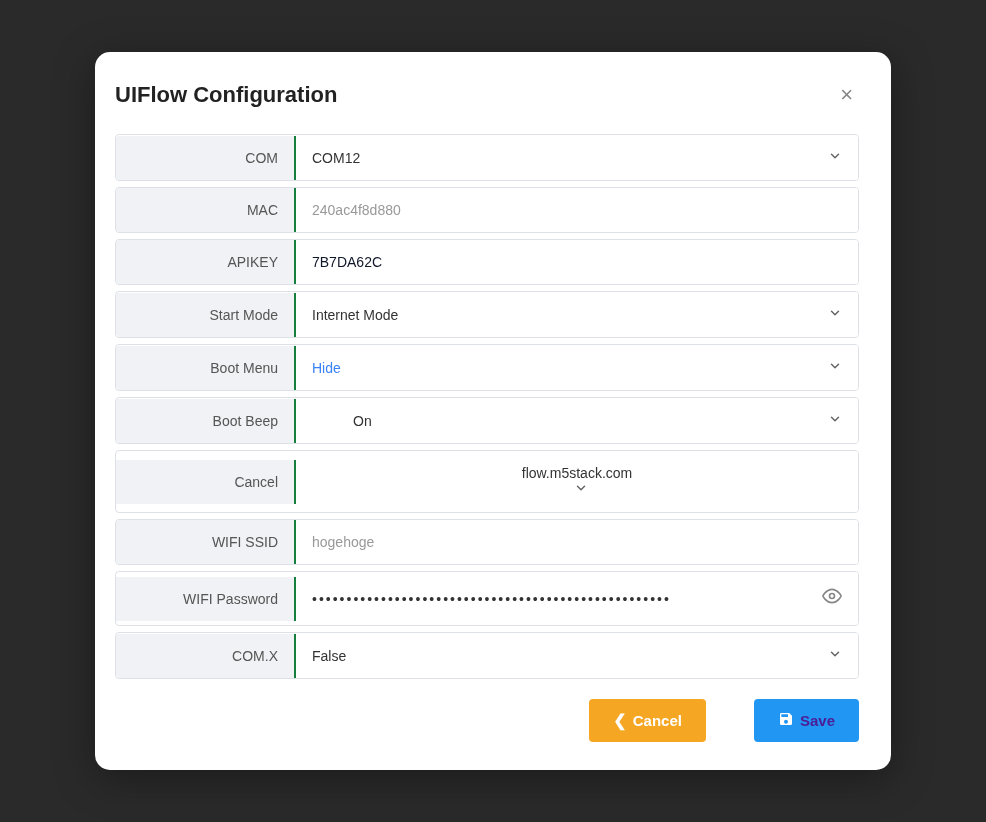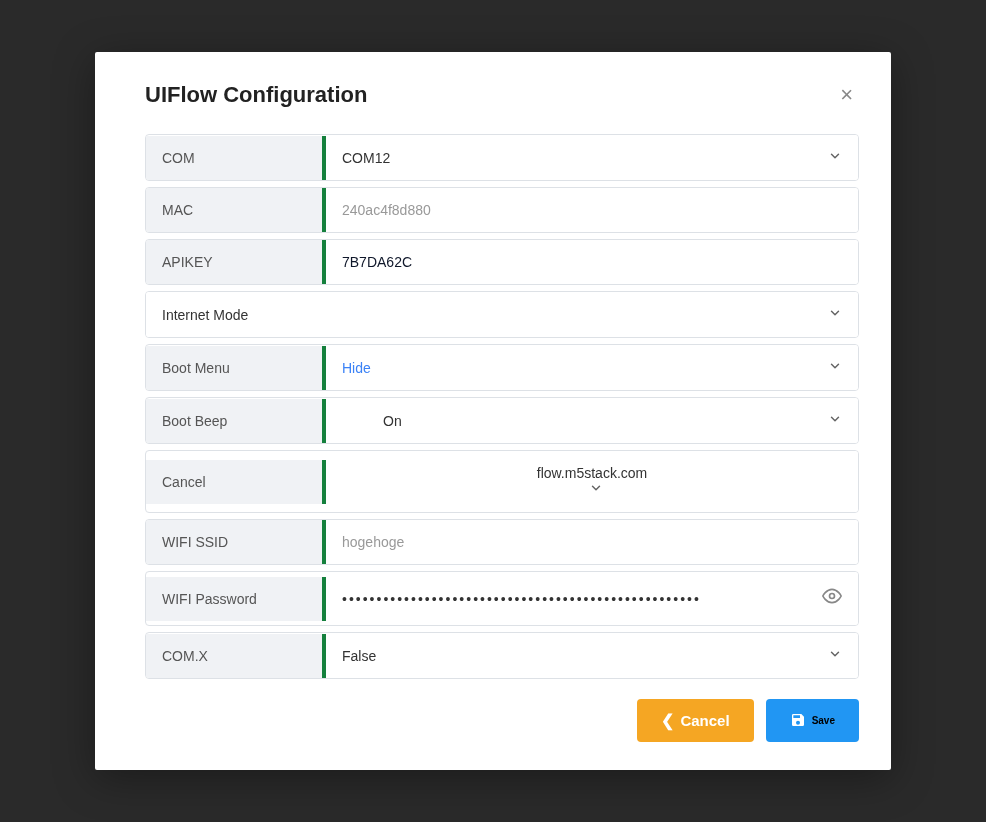--- a/index.html
+++ b/index.html
@@ -14,23 +14,23 @@
       overflow: hidden;
     }
     .overlay {
       position: absolute;
       inset: 0;
       background: rgba(0,0,0,0.5);
     }
     .modal {
       position: relative;
       background: #fff;
-      border-radius: 2px;
+      border-radius: 15px;
       width: 796px;
-      padding: 28px 32px 28px 50px;
+      padding: 28px 32px 28px 20px;
       z-index: 10;
       box-shadow: 0 8px 40px rgba(0,0,0,0.35);
     }
     .modal-header {
       display: flex;
       align-items: center;
       justify-content: space-between;
       margin-bottom: 24px;
     }
     .modal-title {
@@ -56,22 +56,22 @@
       overflow: hidden;
       background: #fff;
     }
     .row-label {
       width: 180px;
       min-width: 180px;
       background: #f0f2f5;
       padding: 14px 16px;
       font-size: 14px;
       color: #555;
-      text-align: left;
-      border-right: 4px solid #15803d;
+      text-align: right;
+      border-right: 2px solid #15803d;
       font-weight: 500;
     }
     .row-value {
       flex: 1;
       padding: 14px 16px;
       font-size: 14px;
       color: #333;
       background: #fff;
       display: flex;
       align-items: center;
@@ -104,28 +104,29 @@
       padding: 12px 24px;
       cursor: pointer;
       display: flex;
       align-items: center;
       gap: 6px;
     }
     .btn-save {
       background: #2196f3;
       border: none;
       border-radius: 4px;
-      color: #000000;
-      font-size: 10px;
+      color: #4c1d95;
+      font-size: 15px;
       font-weight: 600;
       padding: 12px 24px;
       cursor: pointer;
       display: flex;
       align-items: center;
       gap: 6px;
+      margin-left: 36px;
     }
   </style>
 </head>
 <body>
 
 <div class="overlay"></div>
 
 <div class="modal">
   <div class="modal-header">
     <span class="modal-title">UIFlow Configuration</span>
@@ -149,20 +150,21 @@
           <span style="color: rgb(153, 153, 153);">240ac4f8d880</span>
         </div>
       </div>
       <div class="form-row">
         <div class="row-label">APIKEY</div>
         <div class="row-value">
           <span style="color: #0f172a;">7B7DA62C</span>
         </div>
       </div>
       <div class="form-row">
+        <div class="row-label">Start Mode</div>
         <div class="row-value" style="cursor: pointer; gap: 44px;">
           <span style="color: rgb(51, 51, 51);">Internet Mode</span>
           <span class="chevron-icon"><svg width="14" height="14" viewBox="0 0 24 24" fill="none" stroke="#666" stroke-width="2.5" stroke-linecap="round" stroke-linejoin="round">
               <polyline points="6 9 12 15 18 9"></polyline>
             </svg></span>
         </div>
       </div>
       <div class="form-row">
         <div class="row-label">Boot Menu</div>
         <div class="row-value" style="cursor: pointer;">

